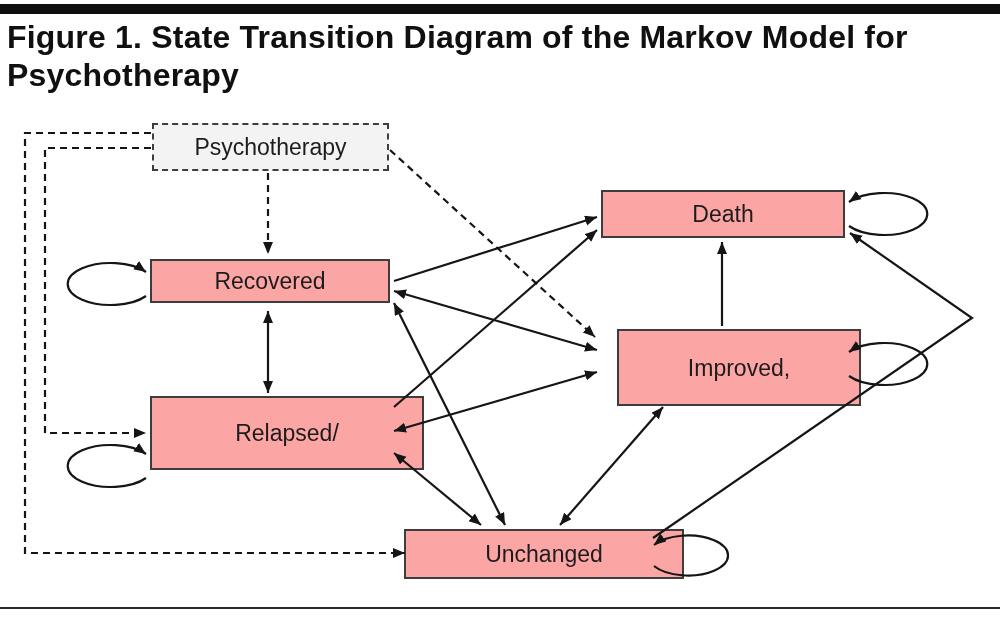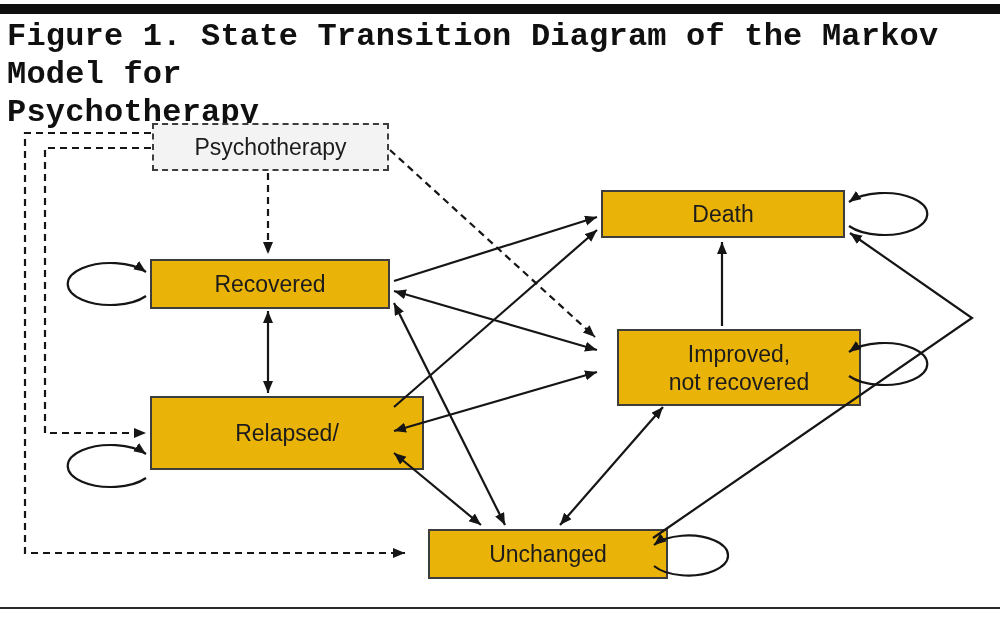--- a/index.html
+++ b/index.html
@@ -5,29 +5,29 @@
   html, body { margin: 0; padding: 0; background: #ffffff; }
   #page {
     position: relative; width: 1000px; height: 623px;
     background: #ffffff; overflow: hidden;
     font-family: "Liberation Sans", sans-serif;
   }
   .topbar { position: absolute; left: 0; top: 4px; width: 1000px; height: 10px; background: #0e0e0e; }
   .bottomrule { position: absolute; left: 0; top: 607px; width: 1000px; height: 2px; background: #2b2b2b; }
   .figtitle {
     position: absolute; left: 7px; top: 18px; width: 970px;
-    font-family: Liberation Mono, monospace; font-weight: 700;
+    font-family: Liberation Sans, sans-serif; font-weight: 700;
     font-size: 32px; line-height: 38px; color: #101010;
     letter-spacing: 0.2px;
   }
   .node {
     position: absolute; box-sizing: border-box;
     display: flex; align-items: center; justify-content: center;
     text-align: center;
-    background: #eab308; border: 2px solid #3d3d3d;
+    background: #fca5a5; border: 2px solid #3d3d3d;
     color: #1c1c1c; font-size: 23px; line-height: 28px;
   }
   .node.dashed { border-style: dashed; background: #f3f3f3; }
   .node .lbl span { display: block; }
   svg.links { position: absolute; left: 0; top: 0; pointer-events: none; }
 </style>
 </head>
 <body>
 
 <div id="page">
@@ -36,42 +36,41 @@
 
   <div class="figtitle">
     <span>Figure 1. State Transition Diagram of the Markov Model for</span><br>
     <span>Psychotherapy</span>
   </div>
 
   <div class="node dashed" style="left:152px; top:123px; width:237px; height:48px;">
     <span class="lbl">Psychotherapy</span>
   </div>
 
-  <div class="node" style="left:150px; top:259px; width:240px; height:50px;align-items:center;">
+  <div class="node" style="left:150px; top:259px; width:240px; height:44px;align-items:center;">
     <span class="lbl">Recovered</span>
   </div>
 
   <div class="node" style="left:601px; top:190px; width:244px; height:48px;">
     <span class="lbl">Death</span>
   </div>
 
   <div class="node" style="left:601px; top:329px; width:244px; height:77px;margin-left:16px;">
     <span class="lbl">
       <span>Improved,</span>
-      <span>not recovered</span>
     </span>
   </div>
 
   <div class="node" style="left:150px; top:396px; width:274px; height:74px;">
     <span class="lbl">
       <span>Relapsed/</span>
     </span>
   </div>
 
-  <div class="node" style="left:428px; top:529px; width:240px; height:50px;">
+  <div class="node" style="left:404px; top:529px; width:280px; height:50px;">
     <span class="lbl">Unchanged</span>
   </div>
 
   <svg class="links" width="1000" height="623" viewBox="0 0 1000 623">
     <defs>
       <marker id="ah" orient="auto-start-reverse" markerUnits="userSpaceOnUse" markerWidth="14" markerHeight="12" refX="12" refY="5">
         <path d="M0,0 L12,5 L0,10 Z" fill="#151515"></path>
       </marker>
     </defs>
 

